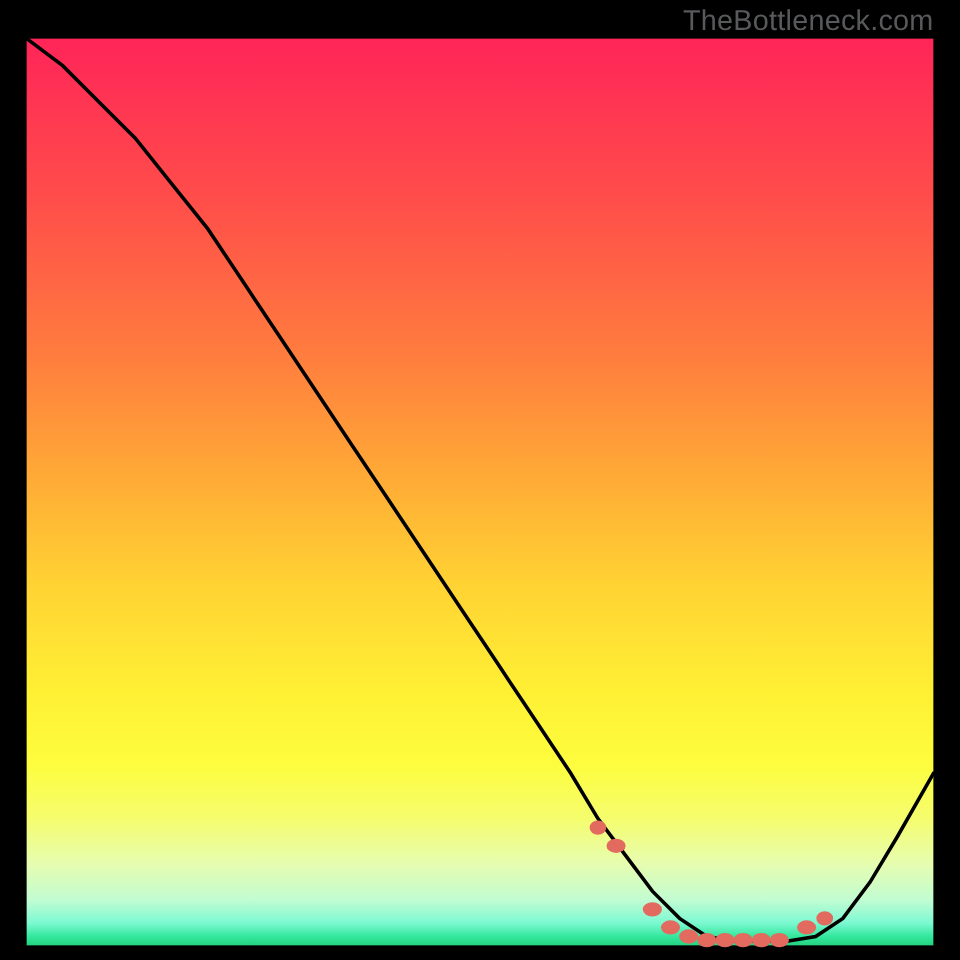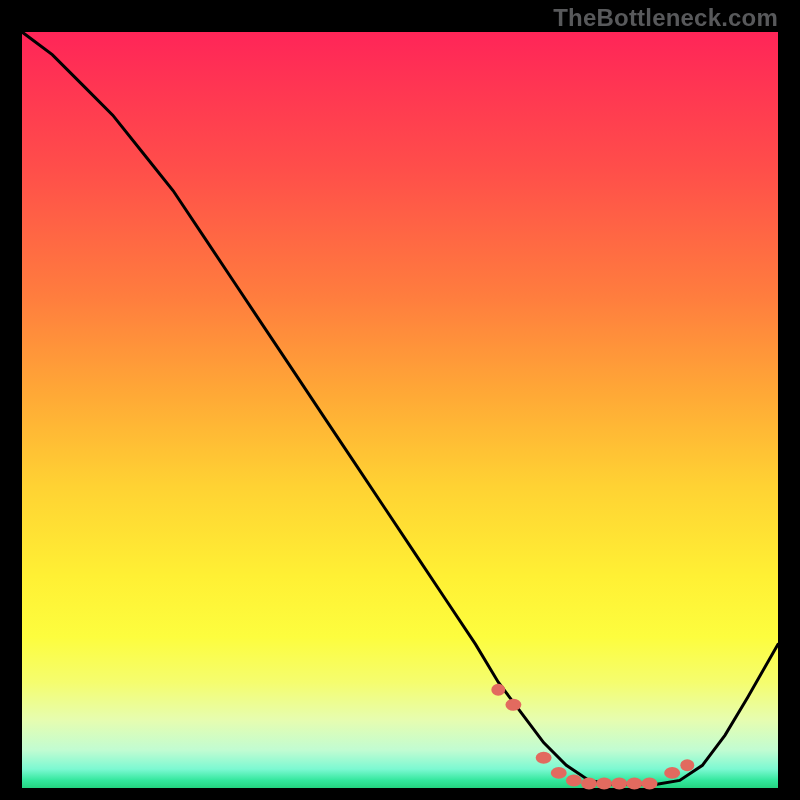--- a/index.html
+++ b/index.html
@@ -27,21 +27,21 @@
       #24d380 100%
     );
     border: 2px solid #000;
   }
   .watermark {
     position: absolute;
     top: 4px;
     right: 22px;
     font-family: Arial, Helvetica, sans-serif;
     font-size: 24px;
-    font-weight: 700;
+    font-weight: 400;
     color: #58595b;
     letter-spacing: 0.2px;
   }
   svg.curve {
     position: absolute;
     left: 0; top: 0;
     width: 100%; height: 100%;
     overflow: visible;
   }
   .bead {

